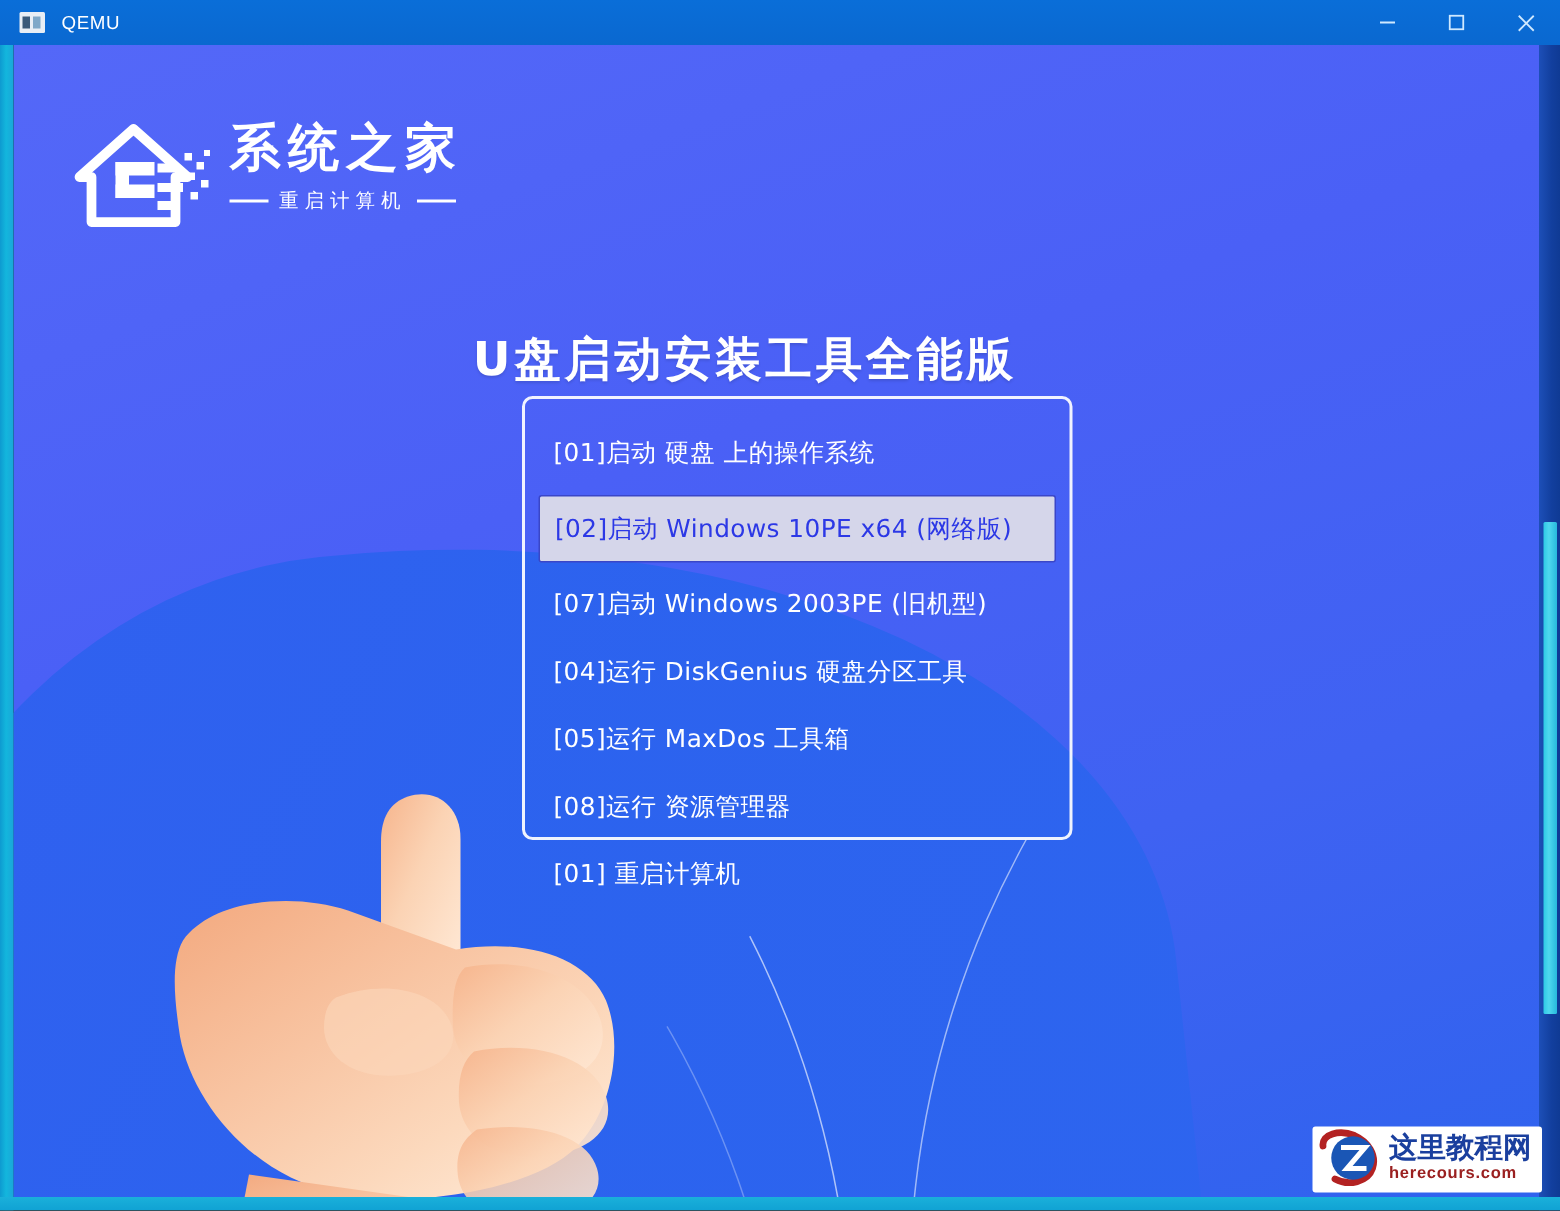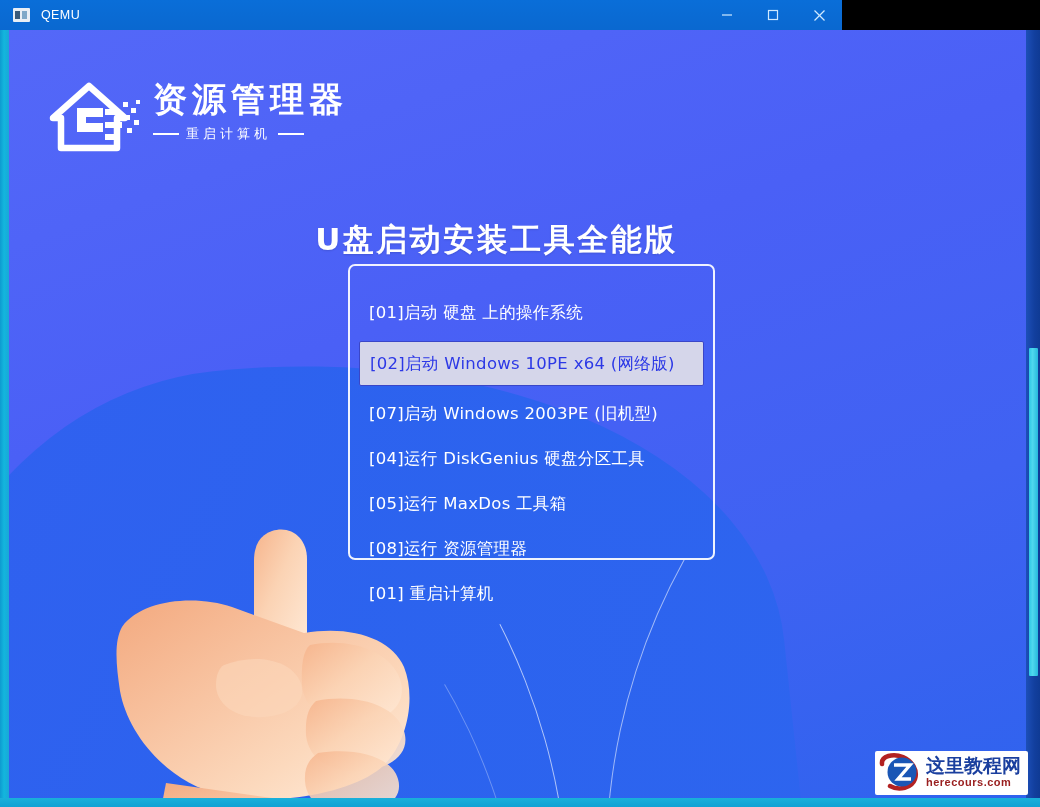--- a/index.html
+++ b/index.html
@@ -7,21 +7,21 @@
     width: 1040px; height: 807px;
     background: #000;
     font-family: "Liberation Sans", "DejaVu Sans", sans-serif;
     overflow: hidden;
   }
 
   #app { position: relative; width: 1040px; height: 807px; overflow: hidden; }
 
   
   #titlebar {
-    position: absolute; left: 0; top: 0; width: 842px; height: 30px;
+    position: absolute; left: 0; top: 0; width: 1040px; height: 30px;
     background: linear-gradient(to bottom, #0a6ed8 0%, #0a68d0 100%);
     display: flex; align-items: center; text-align: right;
   }
   #tb-icon {
     width: 17px; height: 14px; margin-left: 13px; position: relative;
     background: #e8eef5; border-radius: 1px;
   }
   #tb-icon::before {
     content: ""; position: absolute; left: 2px; top: 3px;
     width: 5px; height: 8px; background: #3a5a7a;
@@ -127,21 +127,21 @@
     font-family: "DejaVu Sans", "Liberation Sans", sans-serif;
     text-shadow: 0 1px 2px rgba(0,0,0,.12);
   }
 
   
   #menu {
     position: absolute; left: 339px; top: 234px;
     width: 367px; height: 296px;
     border: 2px solid rgba(255,255,255,.92);
     border-radius: 7px;
-    padding: 30px 0 0 0;
+    padding: 19px 0 0 0;
   }
   .item {
     height: 34px; margin: 0 9px 11px 9px;
     display: flex; align-items: center;
     padding-left: 10px;
     color: #ffffff; font-size: 16.5px; letter-spacing: .3px;
     font-family: "DejaVu Sans", "Liberation Sans", sans-serif;
     white-space: nowrap;
   }
   .item.sel {
@@ -220,21 +220,21 @@
         <rect x="56" y="44" width="17" height="6" fill="#ffffff"></rect>
         <rect x="56" y="56" width="11" height="6" fill="#ffffff"></rect>
         <rect x="74" y="24" width="5" height="5" fill="#ffffff"></rect>
         <rect x="82" y="30" width="5" height="5" fill="#ffffff"></rect>
         <rect x="76" y="37" width="5" height="5" fill="#ffffff"></rect>
         <rect x="85" y="42" width="5" height="5" fill="#ffffff"></rect>
         <rect x="78" y="50" width="5" height="5" fill="#ffffff"></rect>
         <rect x="87" y="22" width="4" height="4" fill="#ffffff"></rect>
       </svg>
       <div id="logo-text">
-        <div id="logo-cn">资源管理器</div>
+        <div id="logo-cn">系统之家</div>
         <div id="logo-sub">
           <span class="rule"></span>
           <span>重启计算机</span>
           <span class="rule"></span>
         </div>
       </div>
     </div>
 
     <div id="heading">U盘启动安装工具全能版</div>
 

